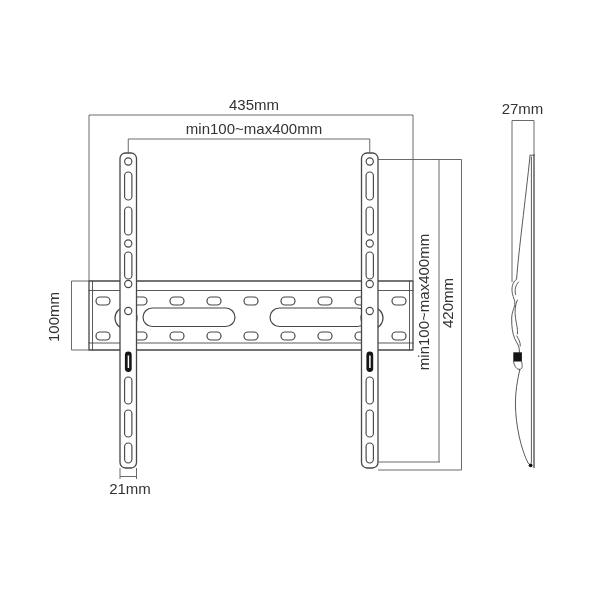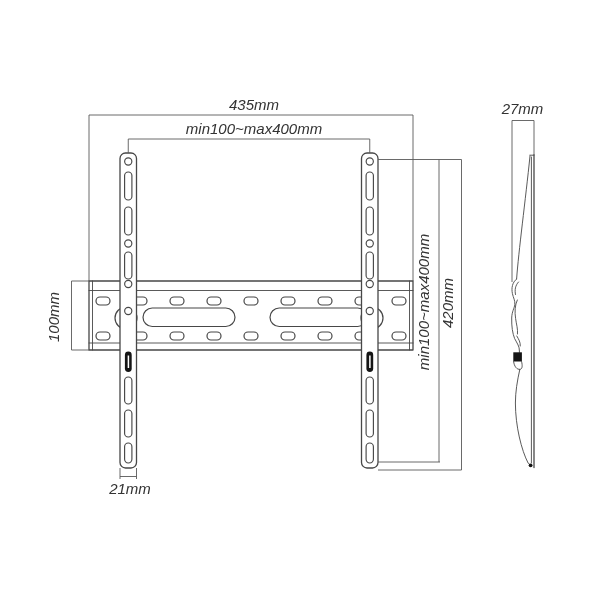--- a/index.html
+++ b/index.html
@@ -7,21 +7,20 @@
     padding: 0;
     background: #ffffff;
     font-family: "Liberation Sans", "DejaVu Sans", sans-serif;
   }
   .page {
     position: relative;
     width: 600px;
     height: 600px;
     background: #ffffff;
     overflow: hidden;
-    font-style: italic;
   }
   svg { display: block; }
   .obj   { stroke: #474747; fill: none; stroke-width: 1.3; stroke-linecap: round; stroke-linejoin: round; }
   .objthin { stroke: #474747; fill: none; stroke-width: 0.9; stroke-linecap: round; }
   .dim   { stroke: #595959; fill: none; stroke-width: 0.9; stroke-linecap: butt; }
   .hole  { fill: none; stroke: #474747; stroke-width: 1.2; }
   .dimtext {
     font-size: 15px;
     fill: #333333;
     text-anchor: middle;

